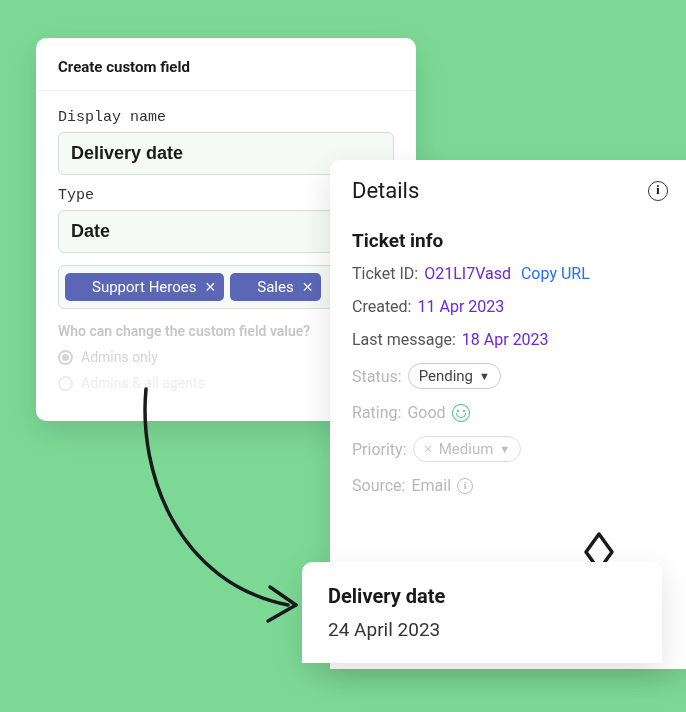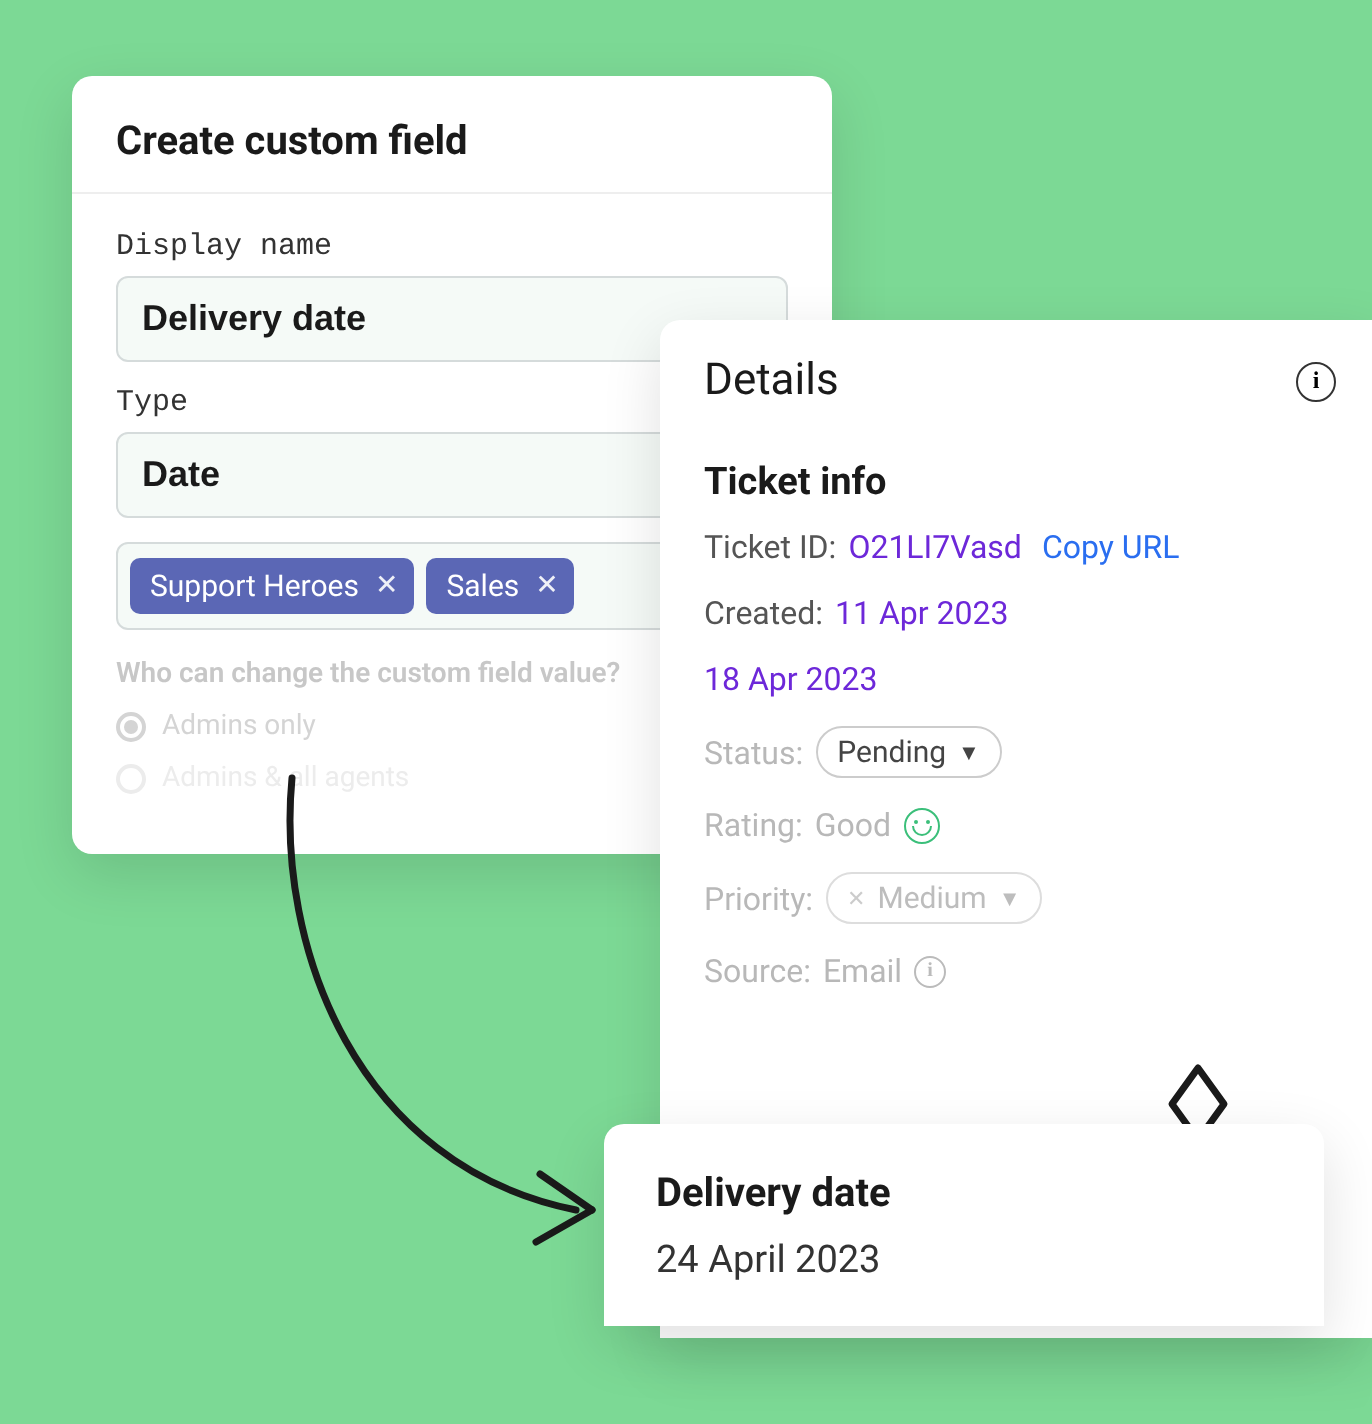--- a/index.html
+++ b/index.html
@@ -19,21 +19,21 @@
     position: absolute;
   }
   
   .create-card {
     top: 38px;
     left: 36px;
     width: 380px;
     padding: 0;
   }
   .create-card h2 {
-    font-size: 20px;
+    font-size: 15px;
     font-weight: 700;
     color: #1a1a1a;
     padding: 20px 22px 14px;
     border-bottom: 1px solid #eee;
   }
   .form-body { padding: 12px 22px 20px; }
   .field-group { margin-top: 6px; margin-bottom: 12px; }
   .field-label {
     font-size: 15px;
     color: #333;
@@ -59,21 +59,21 @@
     border-radius: 6px;
     padding: 5px 6px;
     display: flex;
     gap: 6px;
     align-items: center;
   }
   .chip {
     background: #5b67b5;
     color: #fff;
     border-radius: 5px;
-    padding: 5px 8px 5px 10px;
+    padding: 5px 8px 5px 27px;
     font-size: 15px;
     display: inline-flex;
     align-items: center;
     gap: 8px;
   }
   .chip-x {
     font-size: 14px;
     opacity: 0.9;
     cursor: pointer;
     line-height: 1;
@@ -270,20 +270,21 @@
       <span class="v">O21LI7Vasd</span>
       <span class="link">Copy URL</span>
     </div>
 
     <div class="kv-row">
       <span class="k">Created:</span>
       <span class="v">11 Apr 2023</span>
     </div>
 
     <div class="kv-row">
+      <span class="k">Last message:</span>
       <span class="v">18 Apr 2023</span>
     </div>
 
     <div class="kv-row faded">
       <span class="k">Status:</span>
       <span class="pill">
         <span>Pending</span>
         <span class="chev">▼</span>
       </span>
     </div>

